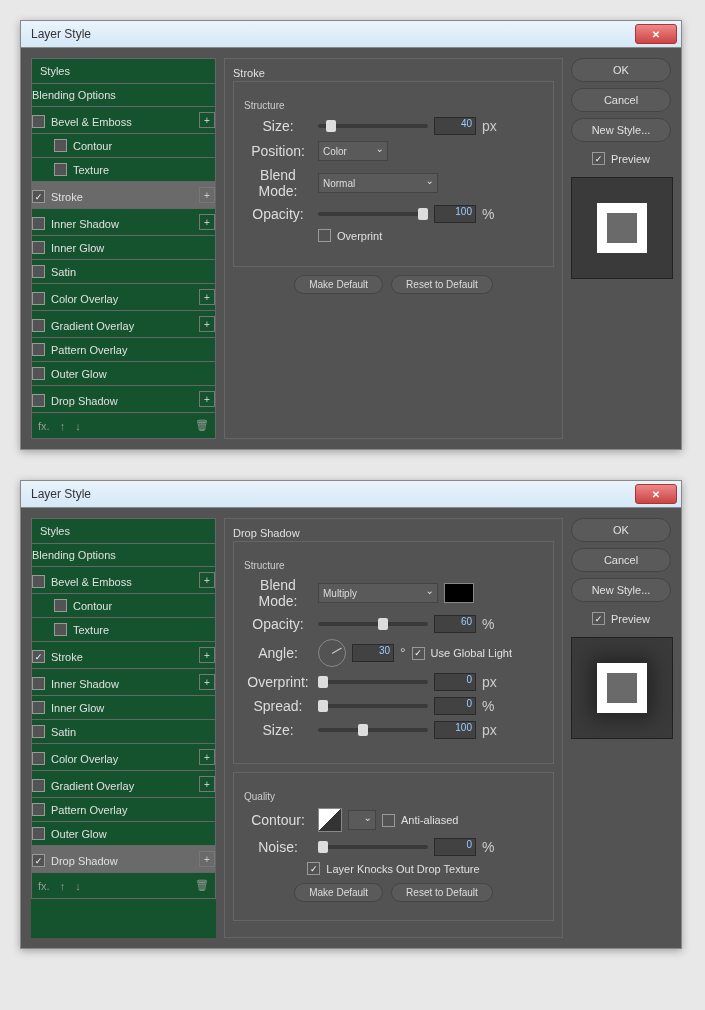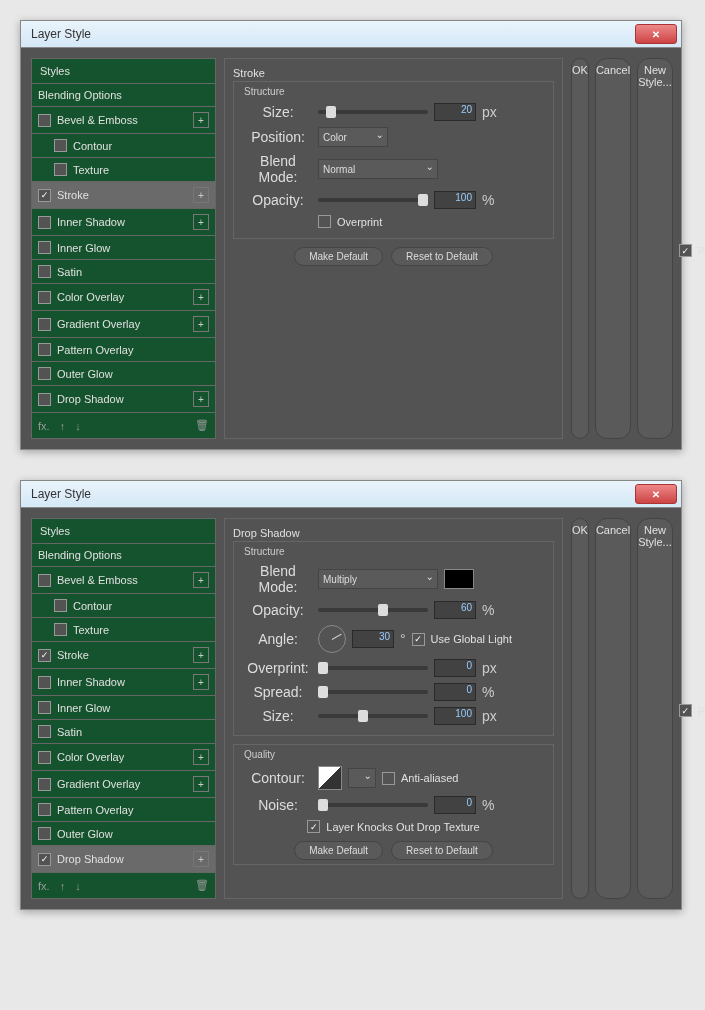--- a/index.html
+++ b/index.html
@@ -3,44 +3,44 @@
 <meta charset="utf-8">
 <style>
 body{margin:0;padding:20px;background:#e8e8e8;font-family:Tahoma,Arial,sans-serif;font-size:11px;color:#e0e0e0}
 .window{width:660px;margin-bottom:30px;border:1px solid #888;background:#535353;box-shadow:0 2px 8px rgba(0,0,0,0.3)}
 .titlebar{height:26px;background:linear-gradient(#eaf4fb,#d4e8f7);display:flex;align-items:center;padding:0 4px;border-bottom:1px solid #888}
 .titlebar-text{color:#333;font-size:12px;flex:1;padding-left:6px}
 .close-btn{width:40px;height:18px;background:linear-gradient(#e88,#c44);border:1px solid #a33;border-radius:3px;display:flex;align-items:center;justify-content:center;color:#fff;font-weight:bold;font-size:10px;cursor:pointer}
 .dialog-body{display:flex;padding:10px;gap:8px}
 .styles-col{width:185px;background:#14532d}
 .styles-header{padding:6px 8px;border:1px solid #666;font-size:11px}
-.style-item{display:flex;align-items:center;padding:5px 6px;border:1px solid #666;border-top:none;gap:6px;cursor:pointer}
+.style-item{display:flex;align-items:flex-end;padding:5px 0;border:1px solid #666;border-top:none;gap:6px;cursor:pointer}
 .style-item.selected{background:#6a6a6a}
 .style-item.indent{padding-left:22px}
 .cb{width:11px;height:11px;border:1px solid #999;background:#535353;display:inline-flex;align-items:center;justify-content:center;font-size:9px;color:#fff;cursor:pointer}
 .cb.checked::after{content:"✓"}
 .plus{margin-left:auto;width:14px;height:14px;border:1px solid #777;display:flex;align-items:center;justify-content:center;font-size:10px;color:#ccc;cursor:pointer}
 .styles-footer{display:flex;align-items:center;padding:6px;border:1px solid #666;border-top:none;gap:10px;color:#999}
 .styles-footer .trash{margin-left:auto}
 .settings-col{flex:1;border:1px solid #666;padding:8px}
 .section-title{font-size:11px;margin-bottom:2px}
-.fieldset{border:1px solid #666;padding:4px 10px;margin-bottom:8px}
+.fieldset{border:1px solid #666;padding:18px 10px;margin-bottom:8px}
 .fieldset-title{font-size:10px;color:#ccc;margin-bottom:6px}
 .row{display:flex;align-items:center;margin-bottom:6px;gap:6px}
 .lbl{width:68px;text-align:center;font-size:14px;color:#ddd}
 .slider{flex:0 0 110px;height:4px;background:#3a3a3a;position:relative;border-radius:2px}
 .slider .thumb{position:absolute;top:-4px;width:10px;height:12px;background:#ddd;border-radius:2px}
 .num{width:34px;height:16px;background:#424242;border:1px solid #2a2a2a;color:#9cf;text-align:right;padding:0 3px;font-size:10px}
 .unit{font-size:14px;color:#ccc}
 .sel{height:18px;background:#5a5a5a;border:1px solid #444;color:#ddd;font-size:10px;padding:0 14px 0 4px;position:relative;cursor:pointer;display:inline-flex;align-items:center}
 .sel::after{content:"⌄";position:absolute;right:3px;top:1px;font-size:10px}
 .swatch{width:28px;height:18px;border:1px solid #888;cursor:pointer}
 .btn-row{display:flex;gap:8px;justify-content:center;margin-top:8px}
 .btn-sm{padding:3px 14px;background:#5a5a5a;border:1px solid #444;border-radius:10px;color:#ddd;font-size:10px;cursor:pointer}
-.right-col{width:100px;display:flex;gap:6px}
+.right-col{width:100px;display:flex;flex-direction:column;gap:6px}
 .btn-lg{padding:5px 0;background:#5a5a5a;border:1px solid #444;border-radius:12px;text-align:center;font-size:11px;cursor:pointer}
 .preview-row{display:flex;align-items:center;justify-content:center;gap:6px;margin-top:4px}
 .preview-box{width:100px;height:100px;background:#3a3a3a;border:1px solid #222;margin-top:6px;display:flex;align-items:center;justify-content:center}
 .preview-sq{width:50px;height:50px;background:#6a6a6a;border:10px solid #fff;box-sizing:border-box}
 .preview-sq.shadow{box-shadow:0 0 18px 6px rgba(0,0,0,0.4)}
 .angle-dial{width:26px;height:26px;border:1px solid #888;border-radius:50%;position:relative}
 .angle-dial::after{content:"";position:absolute;width:11px;height:1px;background:#ccc;top:13px;left:13px;transform-origin:left;transform:rotate(-30deg)}
 .contour-sw{width:22px;height:22px;border:1px solid #888;background:linear-gradient(135deg,#fff 50%,#333 50%);cursor:pointer}
 </style>
 </head>
@@ -120,21 +120,21 @@
       </div>
     <div class="settings-col">
       <div class="section-title">Stroke</div>
       <div class="fieldset">
         <div class="fieldset-title">Structure</div>
         <div class="row">
           <span class="lbl">Size:</span>
           <div class="slider">
               <div class="thumb" style="left:8px"></div>
             </div>
-          <span class="num">20</span>
+          <span class="num">40</span>
           <span class="unit">px</span>
         </div>
         <div class="row">
           <span class="lbl">Position:</span>
           <span class="sel" style="width:50px">Color</span>
         </div>
         <div class="row">
           <span class="lbl">Blend Mode:</span>
           <span class="sel" style="width:100px">Normal</span>
         </div>

